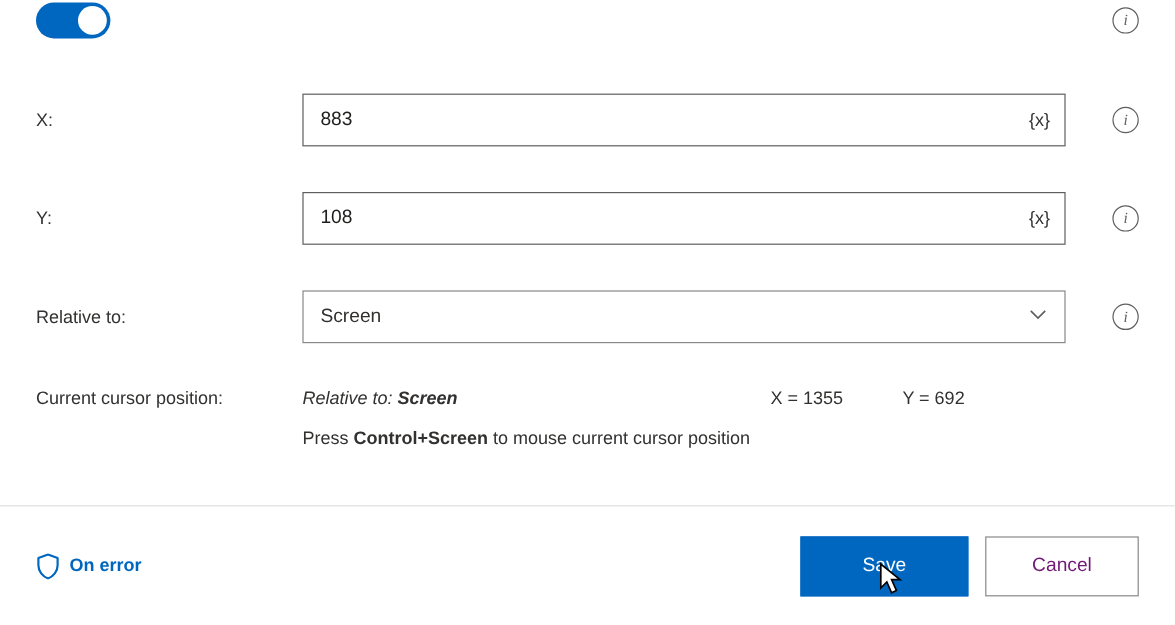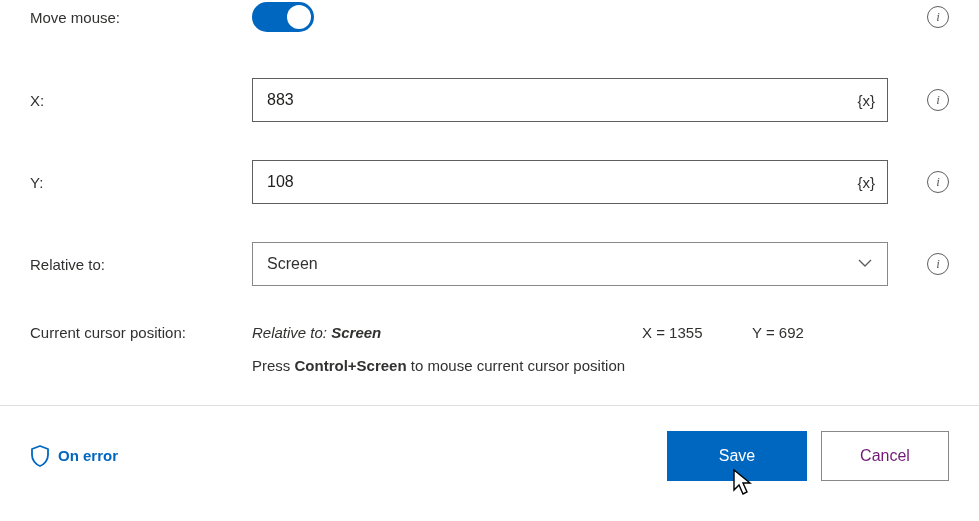--- a/index.html
+++ b/index.html
@@ -128,21 +128,21 @@
     .hint-row {
       margin-left: 222px;
       margin-bottom: 20px;
     }
     .bold { font-weight: 600; }
     
     .footer {
       position: absolute;
       left: 0;
       right: 0;
-      bottom: 16px;
+      bottom: 0;
       height: 100px;
       border-top: 1px solid #e1dfdd;
       display: flex;
       align-items: center;
       justify-content: space-between;
       padding: 0 30px;
       background: #fff;
     }
     .on-error {
       display: flex;
@@ -176,21 +176,20 @@
       top: 468px;
       pointer-events: none;
     }
   </style>
 </head>
 <body>
 
 <div class="content">
 
   <div class="row row-first">
-    <div class="label-col">Move mouse:</div>
     <div class="field-col">
       <div class="toggle">
         <div class="toggle-knob"></div>
       </div>
     </div>
     <div class="info-col">
       <div class="info-icon">i</div>
     </div>
   </div>
 

